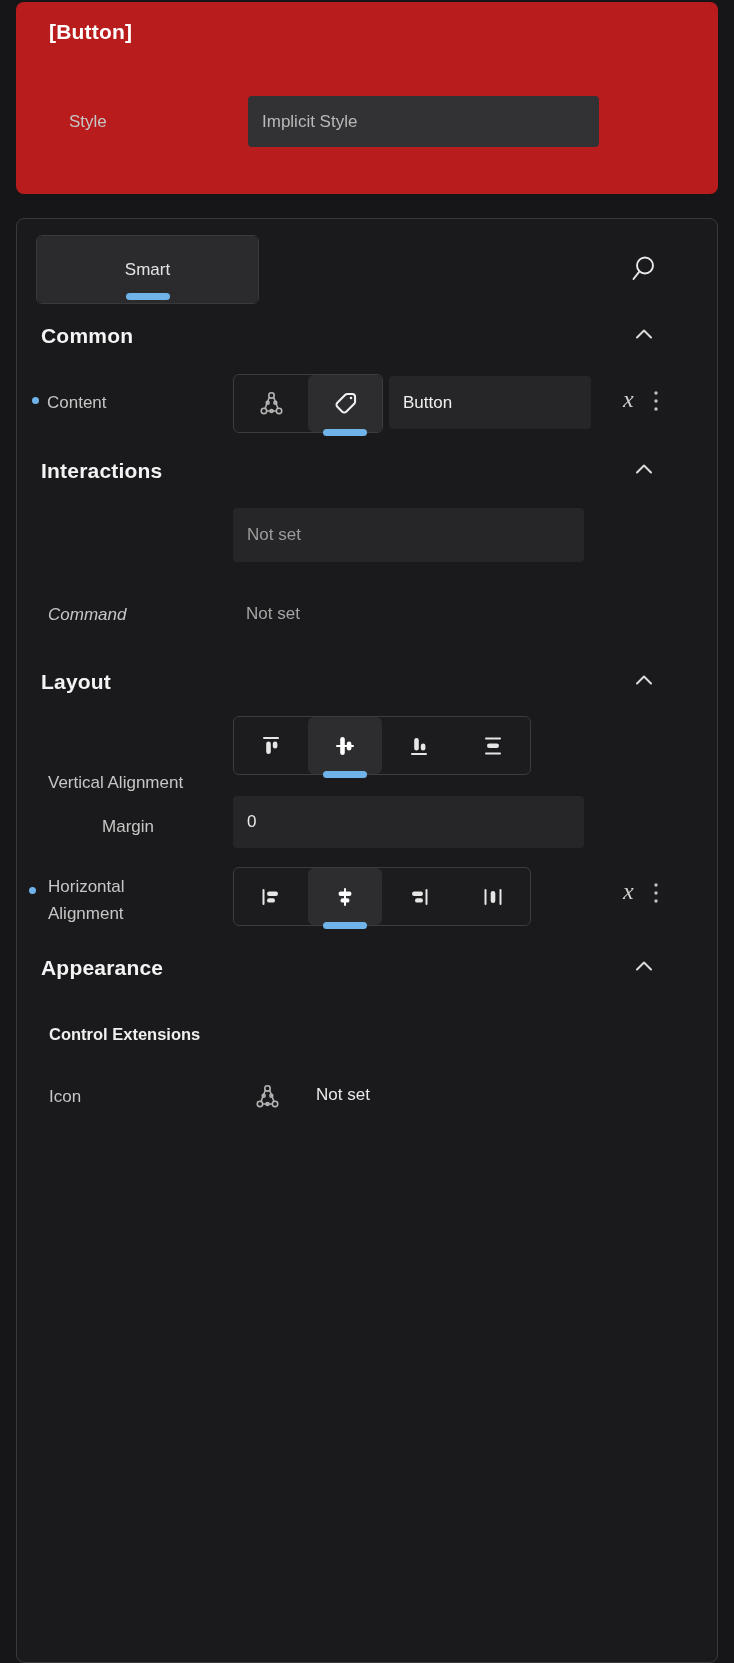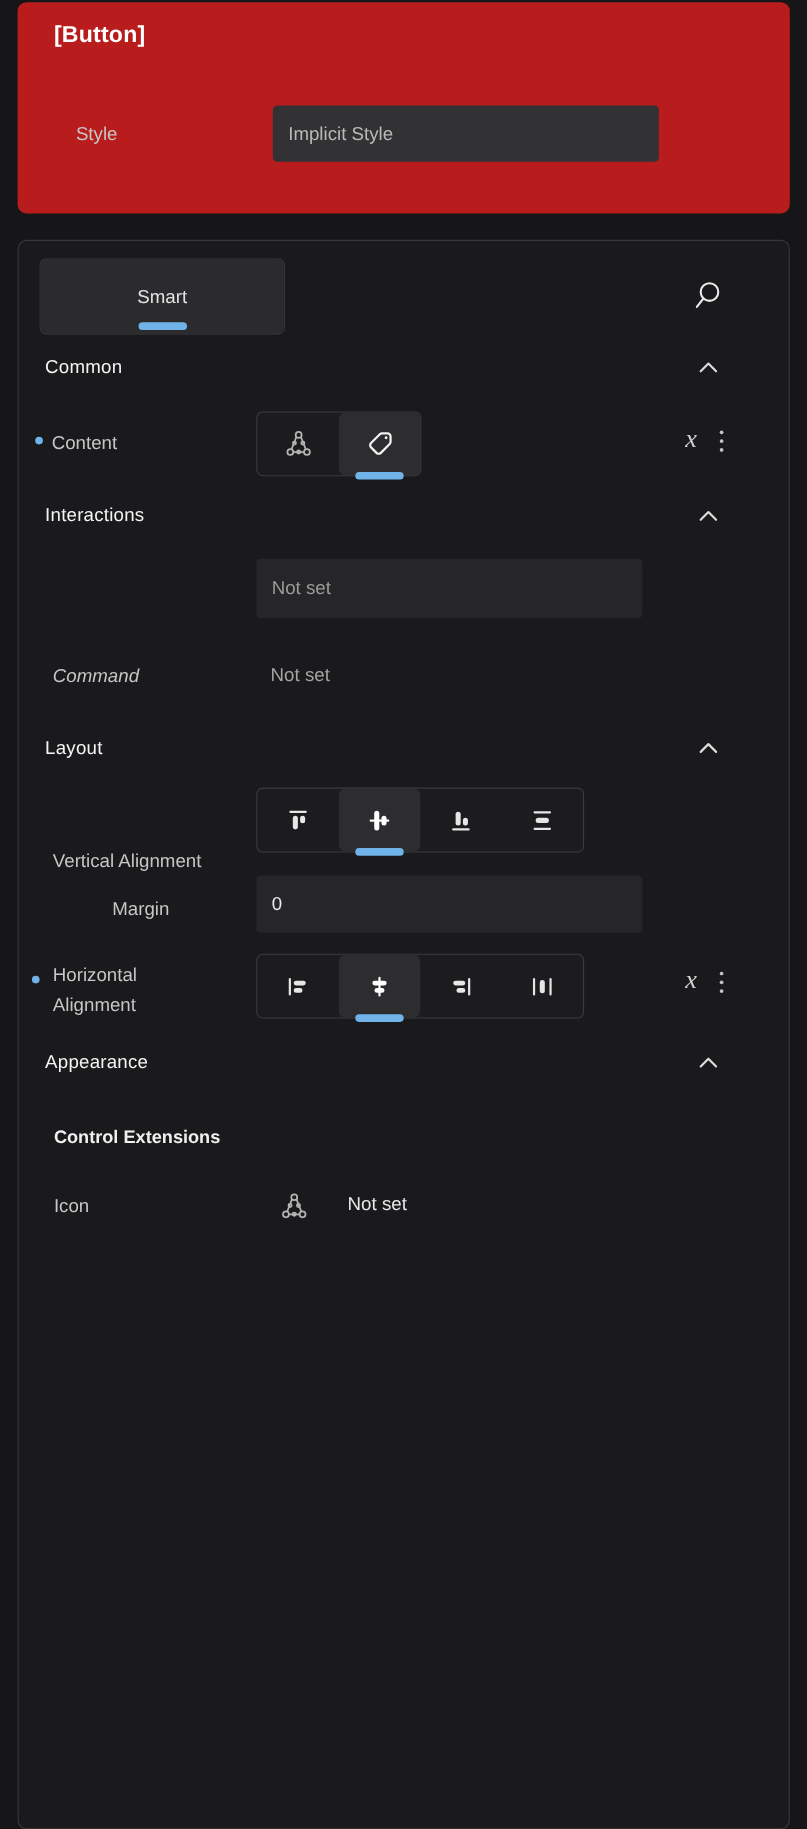--- a/index.html
+++ b/index.html
@@ -45,21 +45,21 @@
   .tab.selected { background:#2b2b2d; color:#e3e3e3; }
   .pill {
     position:absolute; bottom:3px; left:50%; transform:translateX(-50%);
     width:44px; height:7px; border-radius:4px; background:#6fb3e9;
   }
   .search-btn { position:absolute; left:608px; top:32px; width:36px; height:36px;
     display:flex; align-items:center; justify-content:center; }
 
   .sect-hdr {
     position:absolute; left:24px;
-    font-size:17px; font-weight:400; color:#f4f4f4; letter-spacing:.2px;
+    font-size:21px; font-weight:700; color:#f4f4f4; letter-spacing:.2px;
   }
   .chev { position:absolute; left:616px; width:22px; height:14px; }
 
   .row-label { position:absolute; width:160px; }
   .dot {
     position:absolute; width:7px; height:7px; border-radius:50%; background:#6fb3e9;
   }
 
   .seg-group {
     position:absolute; display:flex;
@@ -136,20 +136,23 @@
           <circle cx="12" cy="18.6" r="1.3"></circle>
         </svg>
       </div>
       <div class="seg selected">
         <svg class="icon-svg" width="27" height="27" viewBox="0 0 24 24" fill="none" stroke="#f2f2f2" stroke-width="1.8" stroke-linejoin="round">
           <path d="M13.6 3.5 H18 a2.5 2.5 0 0 1 2.5 2.5 v4.4 a2.5 2.5 0 0 1 -0.73 1.77 l-7.1 7.1 a2.5 2.5 0 0 1 -3.54 0 l-4.4 -4.4 a2.5 2.5 0 0 1 0 -3.54 l7.1 -7.1 a2.5 2.5 0 0 1 1.77 -0.73 Z"></path>
           <circle cx="16.9" cy="7.1" r="1.15" fill="#f2f2f2" stroke="none"></circle>
         </svg>
         <span class="pill" style="background: rgb(111, 179, 233);"></span>
       </div>
+    </div>
+    <div class="input val-input white-val" style="left:372px; top:157px; width:202px; height:53px; background:#262628;">
+      <span class="white-val">Button</span>
     </div>
     <span class="xmark" style="left:606px; top:168px;">x</span>
     <span class="kebab" style="left:636px; top:170px;">
       <svg class="icon-svg" width="6" height="24" viewBox="0 0 6 24" fill="#c3c3c3">
         <circle cx="3" cy="4" r="1.7"></circle>
           <circle cx="3" cy="12" r="1.7"></circle>
           <circle cx="3" cy="20" r="1.7"></circle>
       </svg>
     </span>
 

